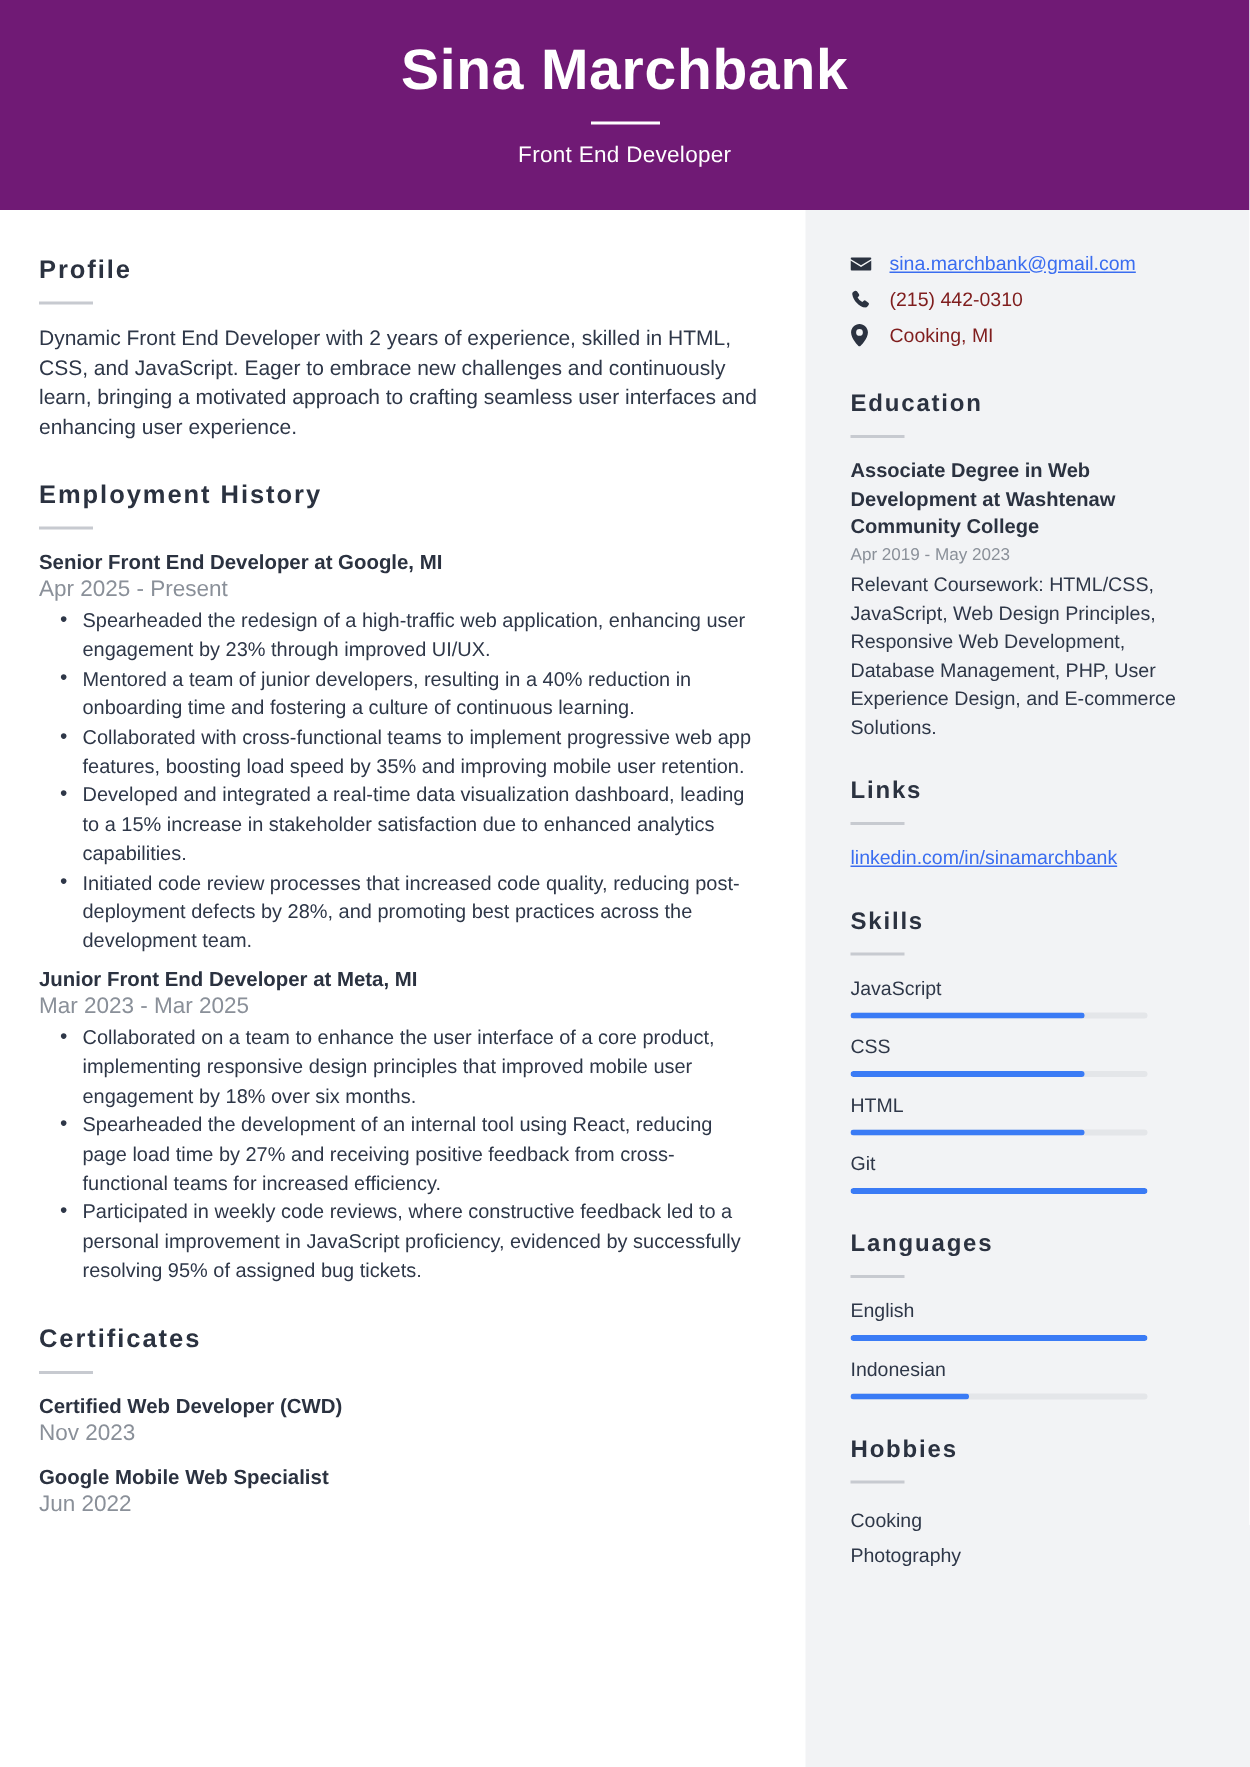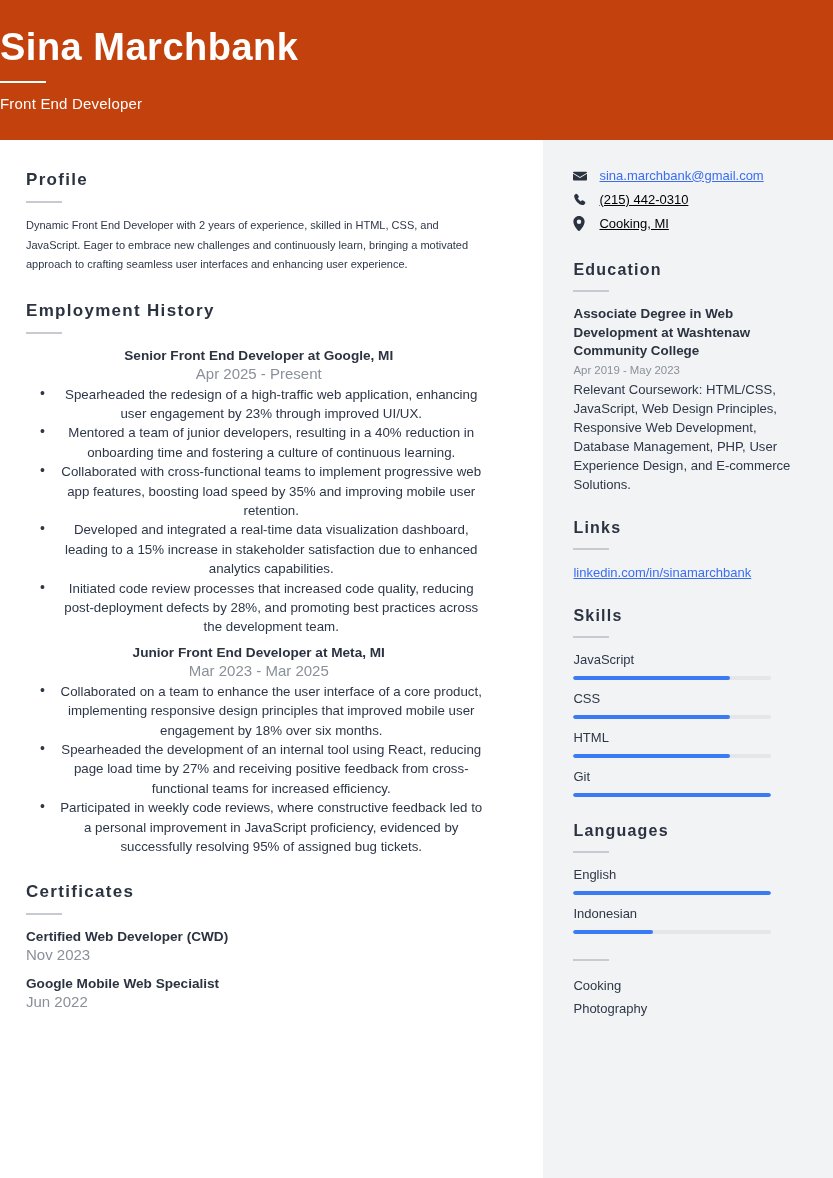--- a/index.html
+++ b/index.html
@@ -17,23 +17,24 @@
   .resume {
     position: relative;
     width: 833px;
     height: 1178px;
     box-sizing: border-box;
   }
 
   
   .header {
     height: 140px;
-    background: #c2410c;
+    background: #701a75;
     display: flex;
     flex-direction: column;
+    align-items: center;
     justify-content: center;
     box-sizing: border-box;
   }
   .header-name {
     font-size: 38px;
     font-weight: 700;
     color: #ffffff;
     letter-spacing: 0.5px;
     line-height: 1.05;
     margin: 0;
@@ -50,21 +51,20 @@
     color: #ffffff;
     letter-spacing: 0.2px;
     margin: 0;
   }
 
   
   .body-cols {
     display: flex;
     height: 1038px;
     align-items: stretch;
-    gap: 20px;
   }
   .col-main {
     width: 537px;
     box-sizing: border-box;
     padding: 30px 32px 0 26px;
     background: #ffffff;
   }
   .col-side {
     width: 296px;
     box-sizing: border-box;
@@ -89,28 +89,27 @@
     height: 2px;
     background: #c7cad0;
     margin: 11px 0 13px 0;
   }
   .section {
     margin-bottom: 26px;
   }
 
   
   .para {
-    font-size: 11px;
+    font-size: 14px;
     line-height: 19.5px;
     color: #2e3748;
     margin: 0;
   }
   .entry {
     margin-bottom: 7px;
-    text-align: center;
   }
   .entry-title {
     font-size: 13.6px;
     font-weight: 700;
     color: #2b3240;
     line-height: 18px;
     margin: 0;
   }
   .entry-date {
     font-size: 15px;
@@ -162,23 +161,22 @@
     align-items: center;
     justify-content: flex-start;
     margin-right: 8px;
   }
   .contact-icon svg {
     fill: #2b3240;
     display: block;
   }
   .contact-text {
     font-size: 13px;
-    color: #000000;
+    color: #7f1d1d;
     line-height: 18px;
-    text-decoration: underline;
   }
   a.link {
     font-size: 13px;
     color: #3a6df0;
     text-decoration: underline;
     line-height: 18px;
     word-break: break-all;
   }
 
   
@@ -379,20 +377,21 @@
         </div>
         <div class="bar-item">
           <div class="bar-label">Indonesian</div>
           <div class="bar-track">
             <div class="bar-fill" style="width: 40%;"></div>
           </div>
         </div>
       </div>
 
       <div class="side-section">
+        <h2 class="sec-heading small">Hobbies</h2>
         <div class="sec-rule"></div>
         <div class="plain-item">Cooking</div>
         <div class="plain-item">Photography</div>
       </div>
 
     </div>
   </div>
 </div>
 
 </body></html>

